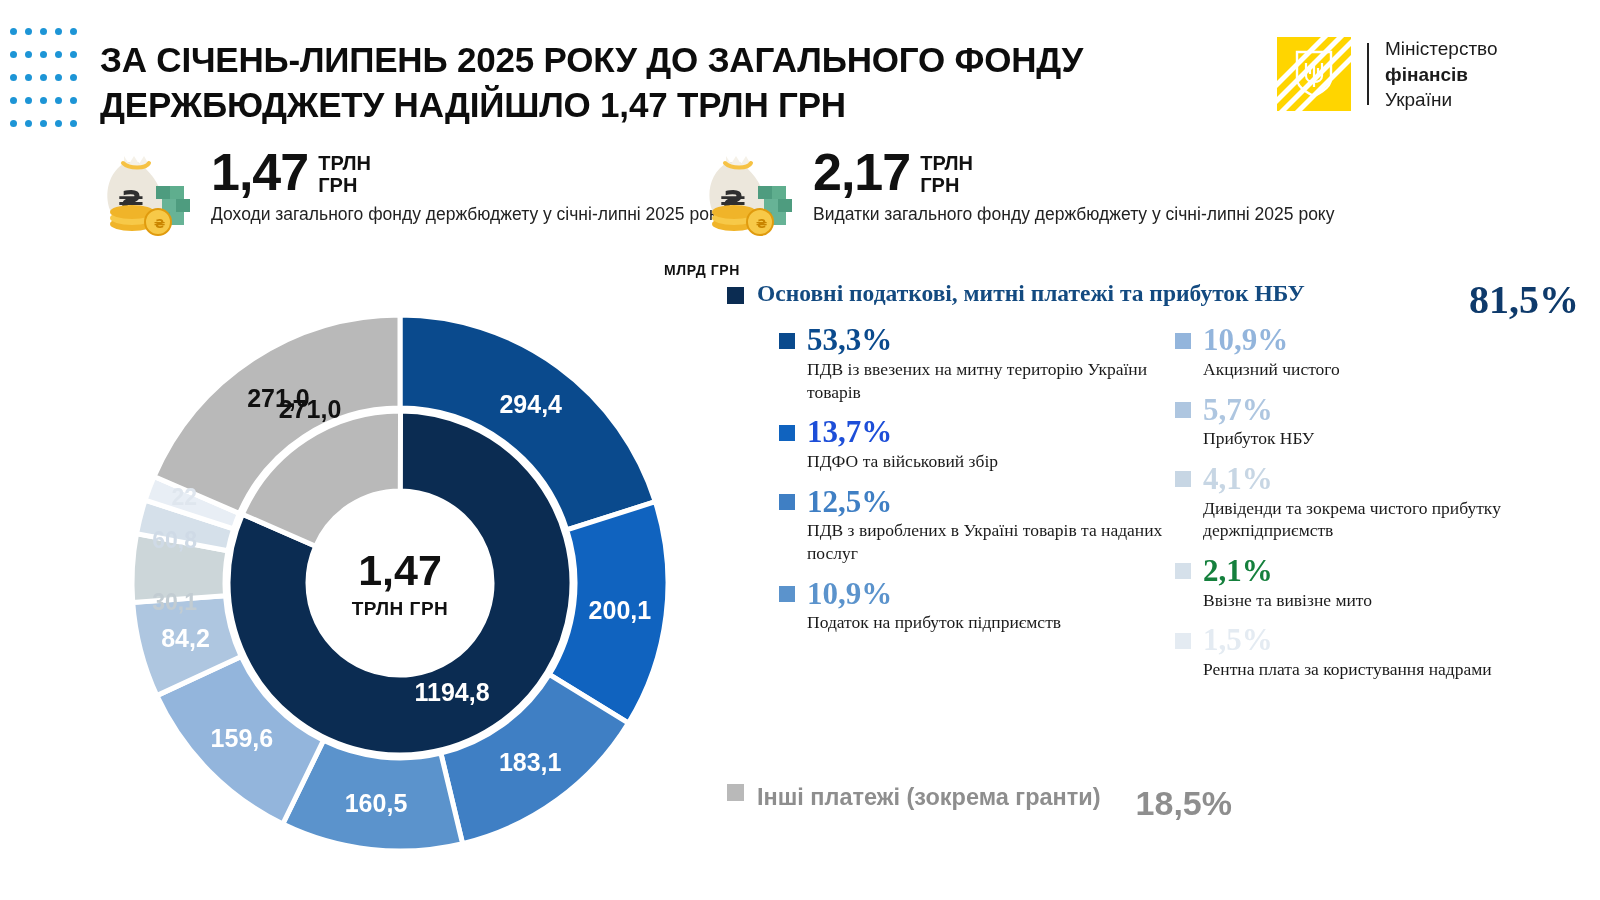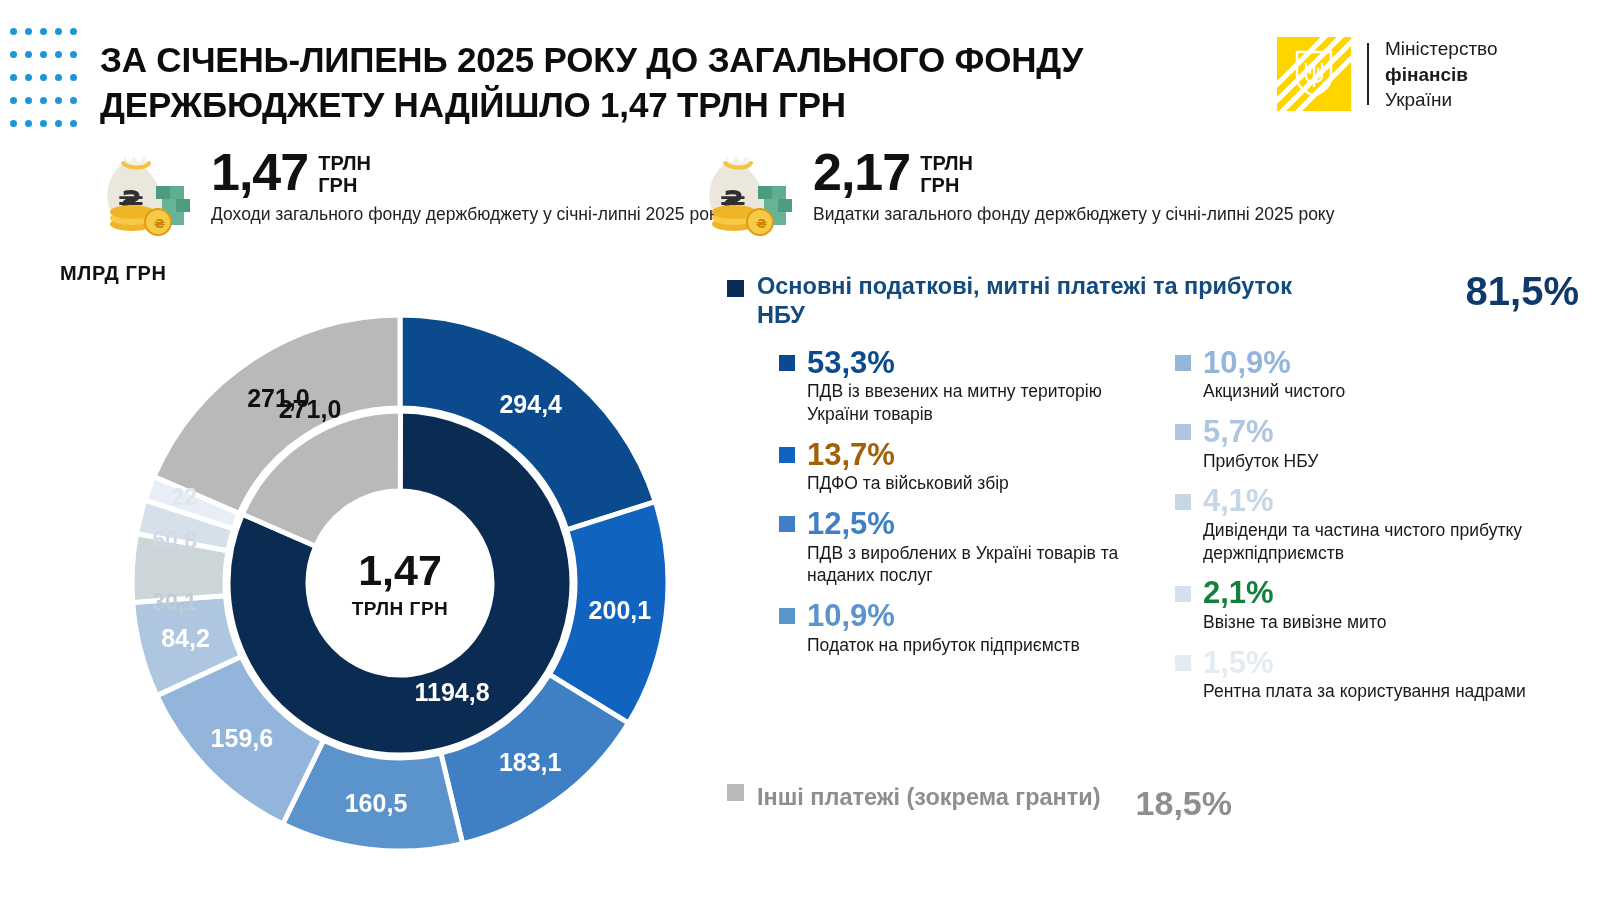--- a/index.html
+++ b/index.html
@@ -36,31 +36,31 @@
   .kpi-icon { width: 105px; height: 100px; flex: none; }
   .kpi-body { padding-top: 6px; }
   .kpi-numline { display: flex; align-items: flex-start; gap: 10px; }
   .kpi-num { font-size: 52px; font-weight: bold; color: #111; line-height: 0.95; letter-spacing: -1px; }
   .kpi-unit { font-size: 20px; font-weight: bold; color: #111; line-height: 1.1; padding-top: 4px; }
   .kpi-desc { margin-top: 6px; font-size: 17.5px; color: #222; line-height: 1.32; }
 
   
   .chart-wrap { position: absolute; left: 60px; top: 262px; width: 680px; height: 620px; }
   .chart-unit {
-    position: absolute; left: 0; top: 0; width: 680px; text-align: left;
-    font-size: 20px; font-weight: bold; color: #111; letter-spacing: 0.6px;
+    position: absolute; left: 0; top: 0; width: 680px; text-align: right;
+    font-size: 14px; font-weight: bold; color: #111; letter-spacing: 0.6px;
   }
   .donut-svg { position: absolute; left: 55px; top: 36px; }
   .center-big { font-size: 43px; font-weight: bold; fill: #111; }
   .center-sub { font-size: 19px; font-weight: bold; fill: #111; letter-spacing: 0.5px; }
   .slice-label { font-size: 25px; font-weight: bold; }
   .side-label { font-size: 23px; font-weight: bold; }
 
   
-  .legend { position: absolute; left: 727px; top: 272px; width: 860px; }
+  .legend { position: absolute; left: 727px; top: 279px; width: 860px; font-family: Liberation Serif, serif; }
   .legend-head { display: flex; align-items: flex-start; gap: 13px; }
   .legend-head .sq { width: 17px; height: 17px; flex: none; margin-top: 8px; }
   .legend-head-text { font-size: 23.5px; font-weight: bold; color: #134a80; line-height: 1.25; width: 555px; }
   .legend-head-pct { position: absolute; right: 8px; top: -3px; font-size: 40px; font-weight: bold; color: #0e3a6b; }
 
   .cols { display: flex; margin-top: 16px; }
   .col-l { width: 440px; padding-left: 52px; }
   .col-r { width: 420px; padding-left: 8px; }
 
   .item { margin-bottom: 13px; }
@@ -244,21 +244,21 @@
           <div class="item">
             <div class="item-top">
               <div class="sq" style="background: rgb(10, 74, 141);"></div>
               <div class="item-pct" style="color: rgb(10, 74, 141);">53,3%</div>
             </div>
             <div class="item-desc">ПДВ із ввезених на митну територію України товарів</div>
           </div>
           <div class="item">
             <div class="item-top">
               <div class="sq" style="background: rgb(16, 99, 191);"></div>
-              <div class="item-pct" style="color: #a16207;">13,7%</div>
+              <div class="item-pct" style="color: #1d4ed8;">13,7%</div>
             </div>
             <div class="item-desc">ПДФО та військовий збір</div>
           </div>
           <div class="item">
             <div class="item-top">
               <div class="sq" style="background: rgb(63, 127, 196);"></div>
               <div class="item-pct" style="color: rgb(63, 127, 196);">12,5%</div>
             </div>
             <div class="item-desc">ПДВ з вироблених в Україні товарів та наданих послуг</div>
           </div>
@@ -283,21 +283,21 @@
               <div class="sq" style="background: rgb(174, 198, 224);"></div>
               <div class="item-pct" style="color: rgb(174, 198, 224);">5,7%</div>
             </div>
             <div class="item-desc">Прибуток НБУ</div>
           </div>
           <div class="item">
             <div class="item-top">
               <div class="sq" style="background: rgb(199, 214, 228);"></div>
               <div class="item-pct" style="color: rgb(199, 214, 228);">4,1%</div>
             </div>
-            <div class="item-desc">Дивіденди та частина чистого прибутку держпідприємств</div>
+            <div class="item-desc">Дивіденди та зокрема чистого прибутку держпідприємств</div>
           </div>
           <div class="item">
             <div class="item-top">
               <div class="sq" style="background: rgb(213, 224, 234);"></div>
               <div class="item-pct" style="color: #15803d;">2,1%</div>
             </div>
             <div class="item-desc">Ввізне та вивізне мито</div>
           </div>
           <div class="item">
             <div class="item-top">

